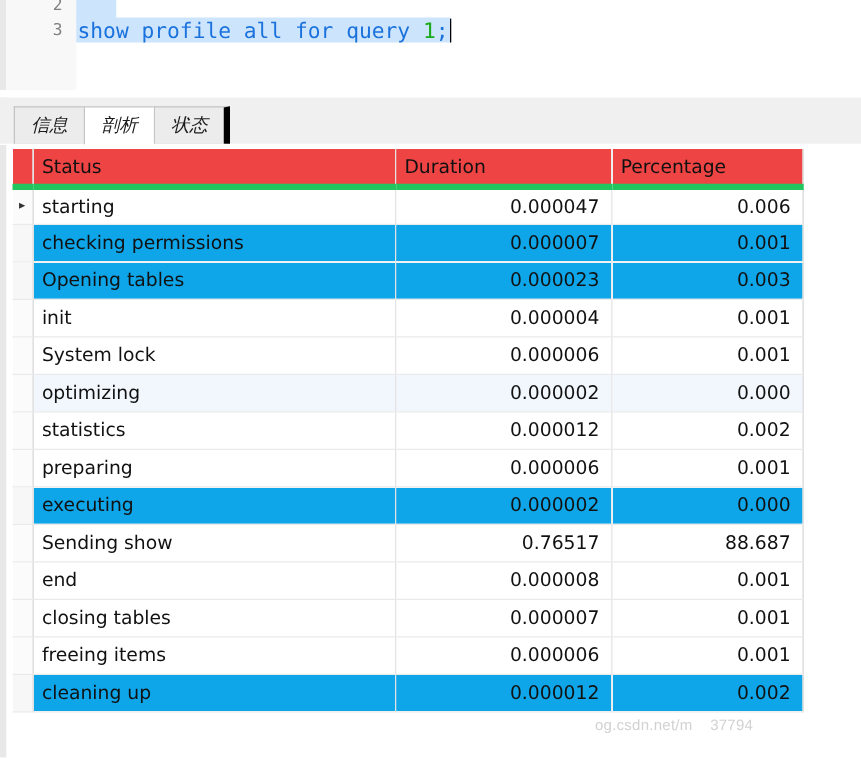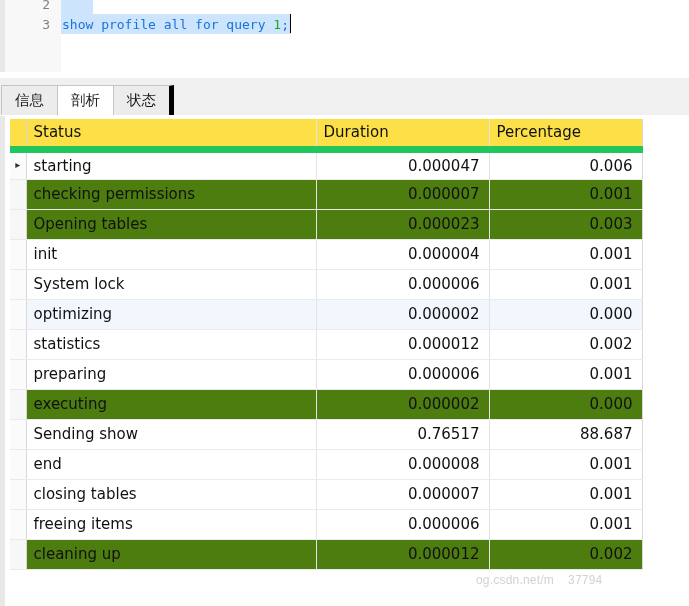--- a/index.html
+++ b/index.html
@@ -34,21 +34,21 @@
   .gutter-num.n2 { top: -5px; }
   .gutter-num.n3 { top: 15px; }
 
   .code-line {
     position: absolute; left: 61px; top: 0; height: 20px;
   }
   .code-line.l2 { top: -4px; width: 32px; background: #cde4fd; }
   .code-line.l3 {
     top: 14px; padding: 0 0 0 1px;
     font-family: "DejaVu Sans Mono", monospace;
-    font-size: 13px; line-height: 22px;
+    font-size: 17px; line-height: 22px;
     white-space: pre; background: #cde4fd;
     color: #1a72dc;
   }
   .tok-kw { color: #1a72dc; }
   .tok-num { color: #1aab1a; }
   .tok-semi { color: #1a72dc; }
   .caret {
     display: inline-block; width: 1px; height: 19px;
     background: #000; vertical-align: -4px; margin-left: 1px;
   }
@@ -61,22 +61,22 @@
     position: absolute; left: 0; top: 78px; width: 689px; height: 6px;
     background: #f0f0f0;
   }
 
   
   .tabbar {
     position: absolute; left: 0; top: 84px; width: 689px; height: 32px;
     background: #f0f0f0;
   }
   .tabs-inner {
-    position: absolute; left: 1px; top: 1px; height: 31px;
-    display: flex; align-items: stretch;
+    position: absolute; left: 11px; top: 1px; height: 31px;
+    display: flex; align-items: stretch; font-style: italic;
   }
   .tab {
     display: flex; align-items: center; justify-content: center;
     padding: 0 13px; height: 31px;
     font-size: 14.5px; color: #1a1a1a;
     background: #ececec;
     border: 1px solid #c4c4c4;
     border-right: none;
     font-family: "DejaVu Sans", sans-serif;
     cursor: default; white-space: nowrap;
@@ -115,35 +115,35 @@
   .grid-table th, .grid-table td {
     height: 30px; padding: 0 7px;
     font-size: 15px; color: #111111;
     font-family: "DejaVu Sans", sans-serif;
     border-right: 1px solid #e3e3e3;
     border-bottom: 1px solid #eaeaea;
     overflow: hidden; white-space: nowrap;
     vertical-align: middle;
   }
   .grid-table thead th {
-    background: #fde047;
-    border-bottom: 7px solid #22c55e;
+    background: #ef4444;
+    border-bottom: 5px solid #22c55e;
     text-align: left; font-weight: normal;
   }
   .grid-table thead th.h-marker { border-right: 1px solid #d8d8d8; padding: 0; }
   .grid-table td.cell-marker {
     padding: 0; text-align: center;
     border-right: 1px solid #d8d8d8;
     background: #fbfbfb;
     font-size: 10px; color: #333;
   }
   .grid-table td.num { text-align: right; padding-right: 9px; }
   .grid-table td:last-child, .grid-table th:last-child { border-right: 1px solid #d8d8d8; }
 
-  tr.alt td { background: #4d7c0f; }
+  tr.alt td { background: #0ea5e9; }
   tr.alt td.cell-marker { background: #f7f7f7; }
   tr.sel td { background: #f2f7fd; }
   tr.sel td.cell-marker { background: #fbfbfb; }
 
   .tri { display: inline-block; transform: translateY(-1px); }
 
   
   .watermark {
     position: absolute; left: 476px; top: 573px;
     font-size: 12px; color: #d2d2d2;

